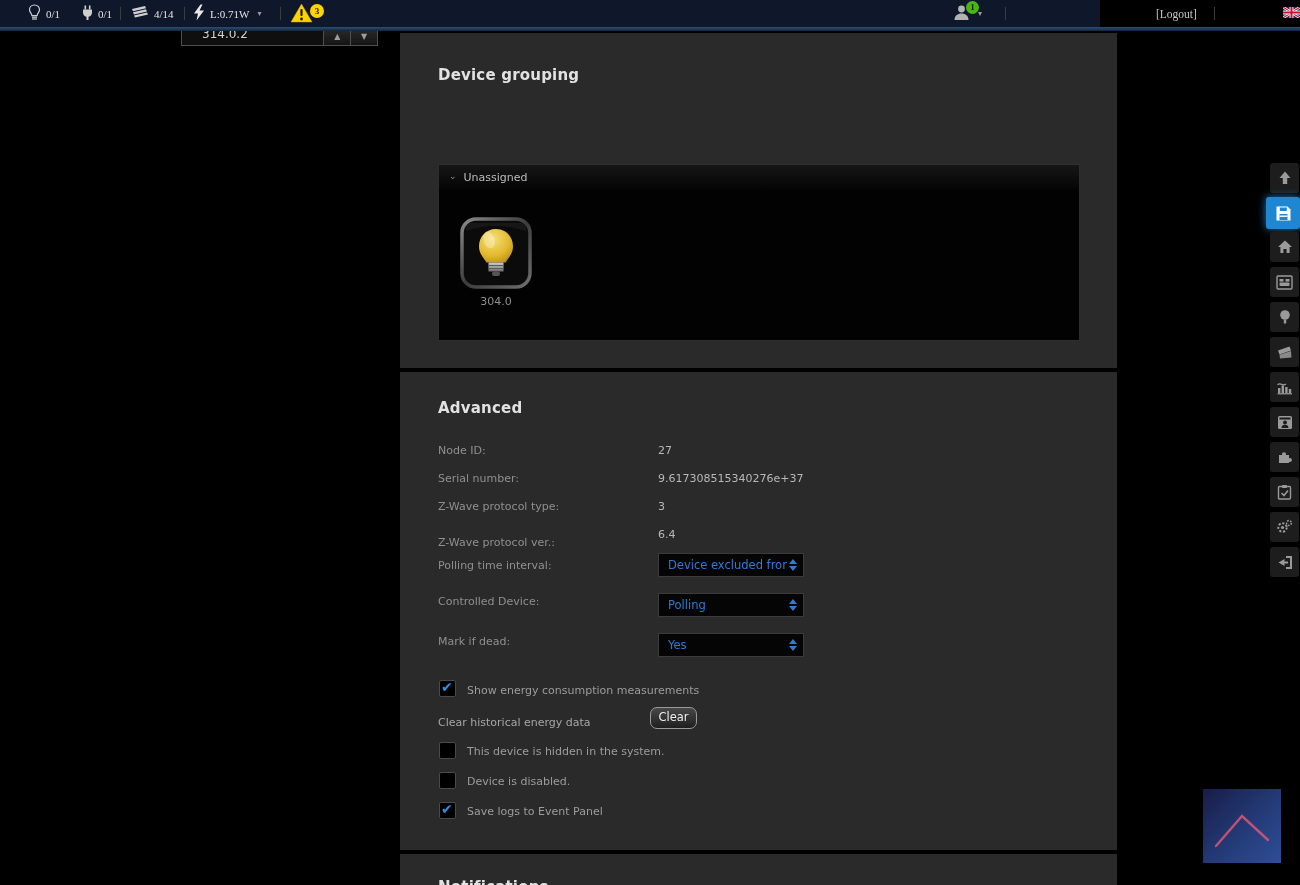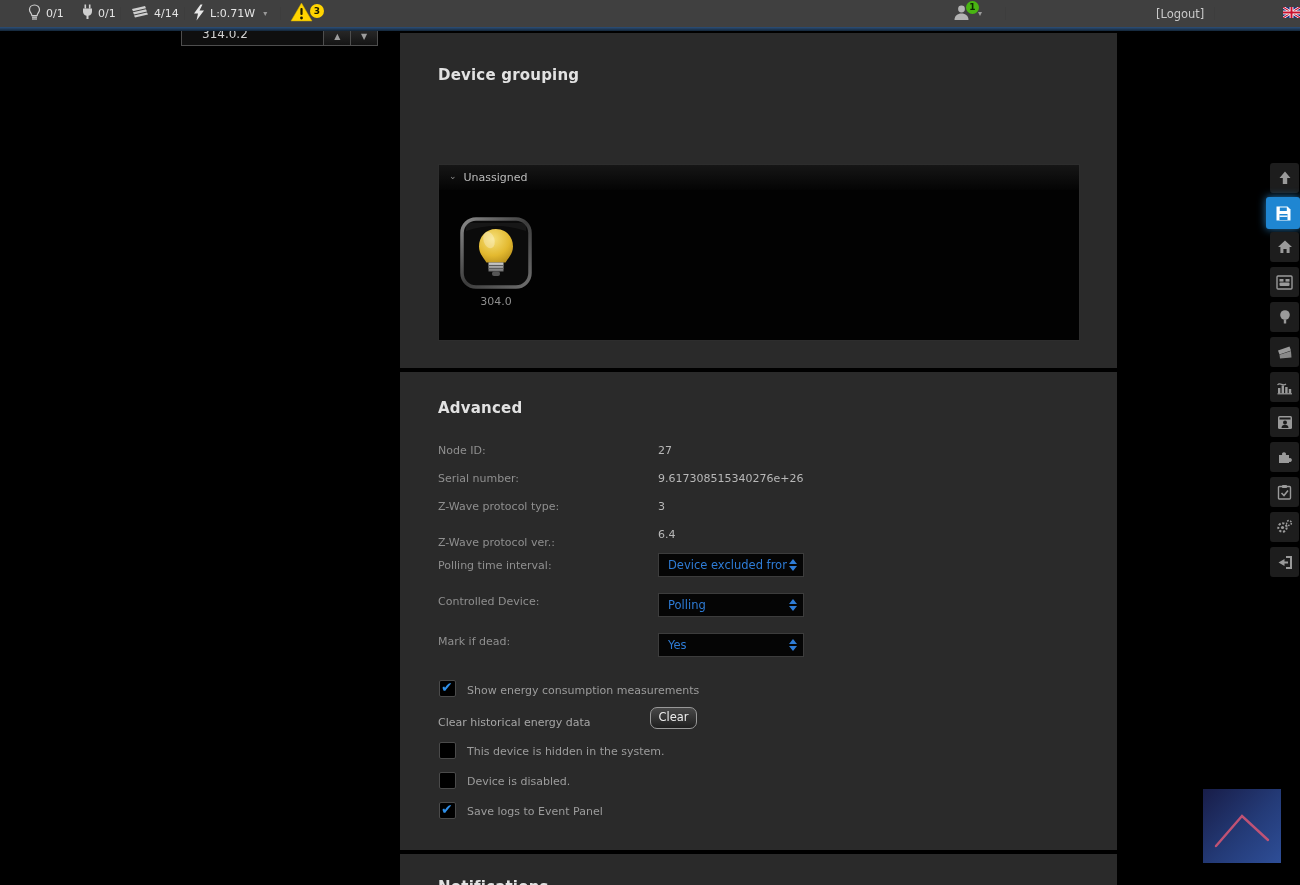--- a/index.html
+++ b/index.html
@@ -1,20 +1,20 @@
 <!DOCTYPE html>
 <html><head>
 <meta charset="utf-8">
 <style>
   * { box-sizing: border-box; margin: 0; padding: 0; }
   html,body { width:1300px; height:885px; overflow:hidden; }
   body { background:#000; font-family:"DejaVu Sans","Liberation Sans",sans-serif; position:relative; color:#ccc; }
 
   
-  .topbar { position:absolute; top:0; left:0; width:1300px; height:27px; background:#404040; z-index:10; }
+  .topbar { position:absolute; top:0; left:0; width:1100px; height:27px; background:#0f172a; z-index:10;font-family:Liberation Serif, serif; }
   .topbar-accent { position:absolute; top:27px; left:0; width:1300px; height:4px;
                    background:linear-gradient(#2c4f78,#142638); z-index:9; }
   .tb-item { position:absolute; top:0; height:27px; display:flex; align-items:center; gap:5px;
              font-size:11px; color:#e4e4e4; white-space:nowrap; }
   .tb-div { position:absolute; top:7px; width:1px; height:13px; background:#3d3d3d; }
   .tb-caret { font-size:8px; color:#9a9a9a; margin-left:3px; }
   .badge { position:absolute; width:14px; height:14px; border-radius:50%; text-align:center;
            font-size:9px; font-weight:bold; line-height:14px; }
   .badge-yellow { background:#ffd400; color:#1a1a00; left:310px; top:4px; }
   .badge-green  { background:#49b512; color:#0c2a00; width:13px; height:13px; line-height:13px; }
@@ -234,21 +234,21 @@
       </div>
     </div>
   </div>
 
   <div class="section sec2">
     <div class="sec-title" style="top:27px">Advanced</div>
 
     <div class="f-label" style="top:72px">Node ID:</div>
     <div class="f-value" style="top:72px">27</div>
     <div class="f-label" style="top:100px">Serial number:</div>
-    <div class="f-value" style="top:100px">9.617308515340276e+26</div>
+    <div class="f-value" style="top:100px">9.617308515340276e+37</div>
     <div class="f-label" style="top:128px">Z-Wave protocol type:</div>
     <div class="f-value" style="top:128px">3</div>
     <div class="f-label" style="top:164px">Z-Wave protocol ver.:</div>
     <div class="f-value" style="top:156px">6.4</div>
 
     <div class="f-label" style="top:187px">Polling time interval:</div>
     <div class="select" style="top:181px">
       <span class="sel-text">Device excluded from</span>
       <span class="sel-arrows">
           <span class="up" style="display:block"></span>

